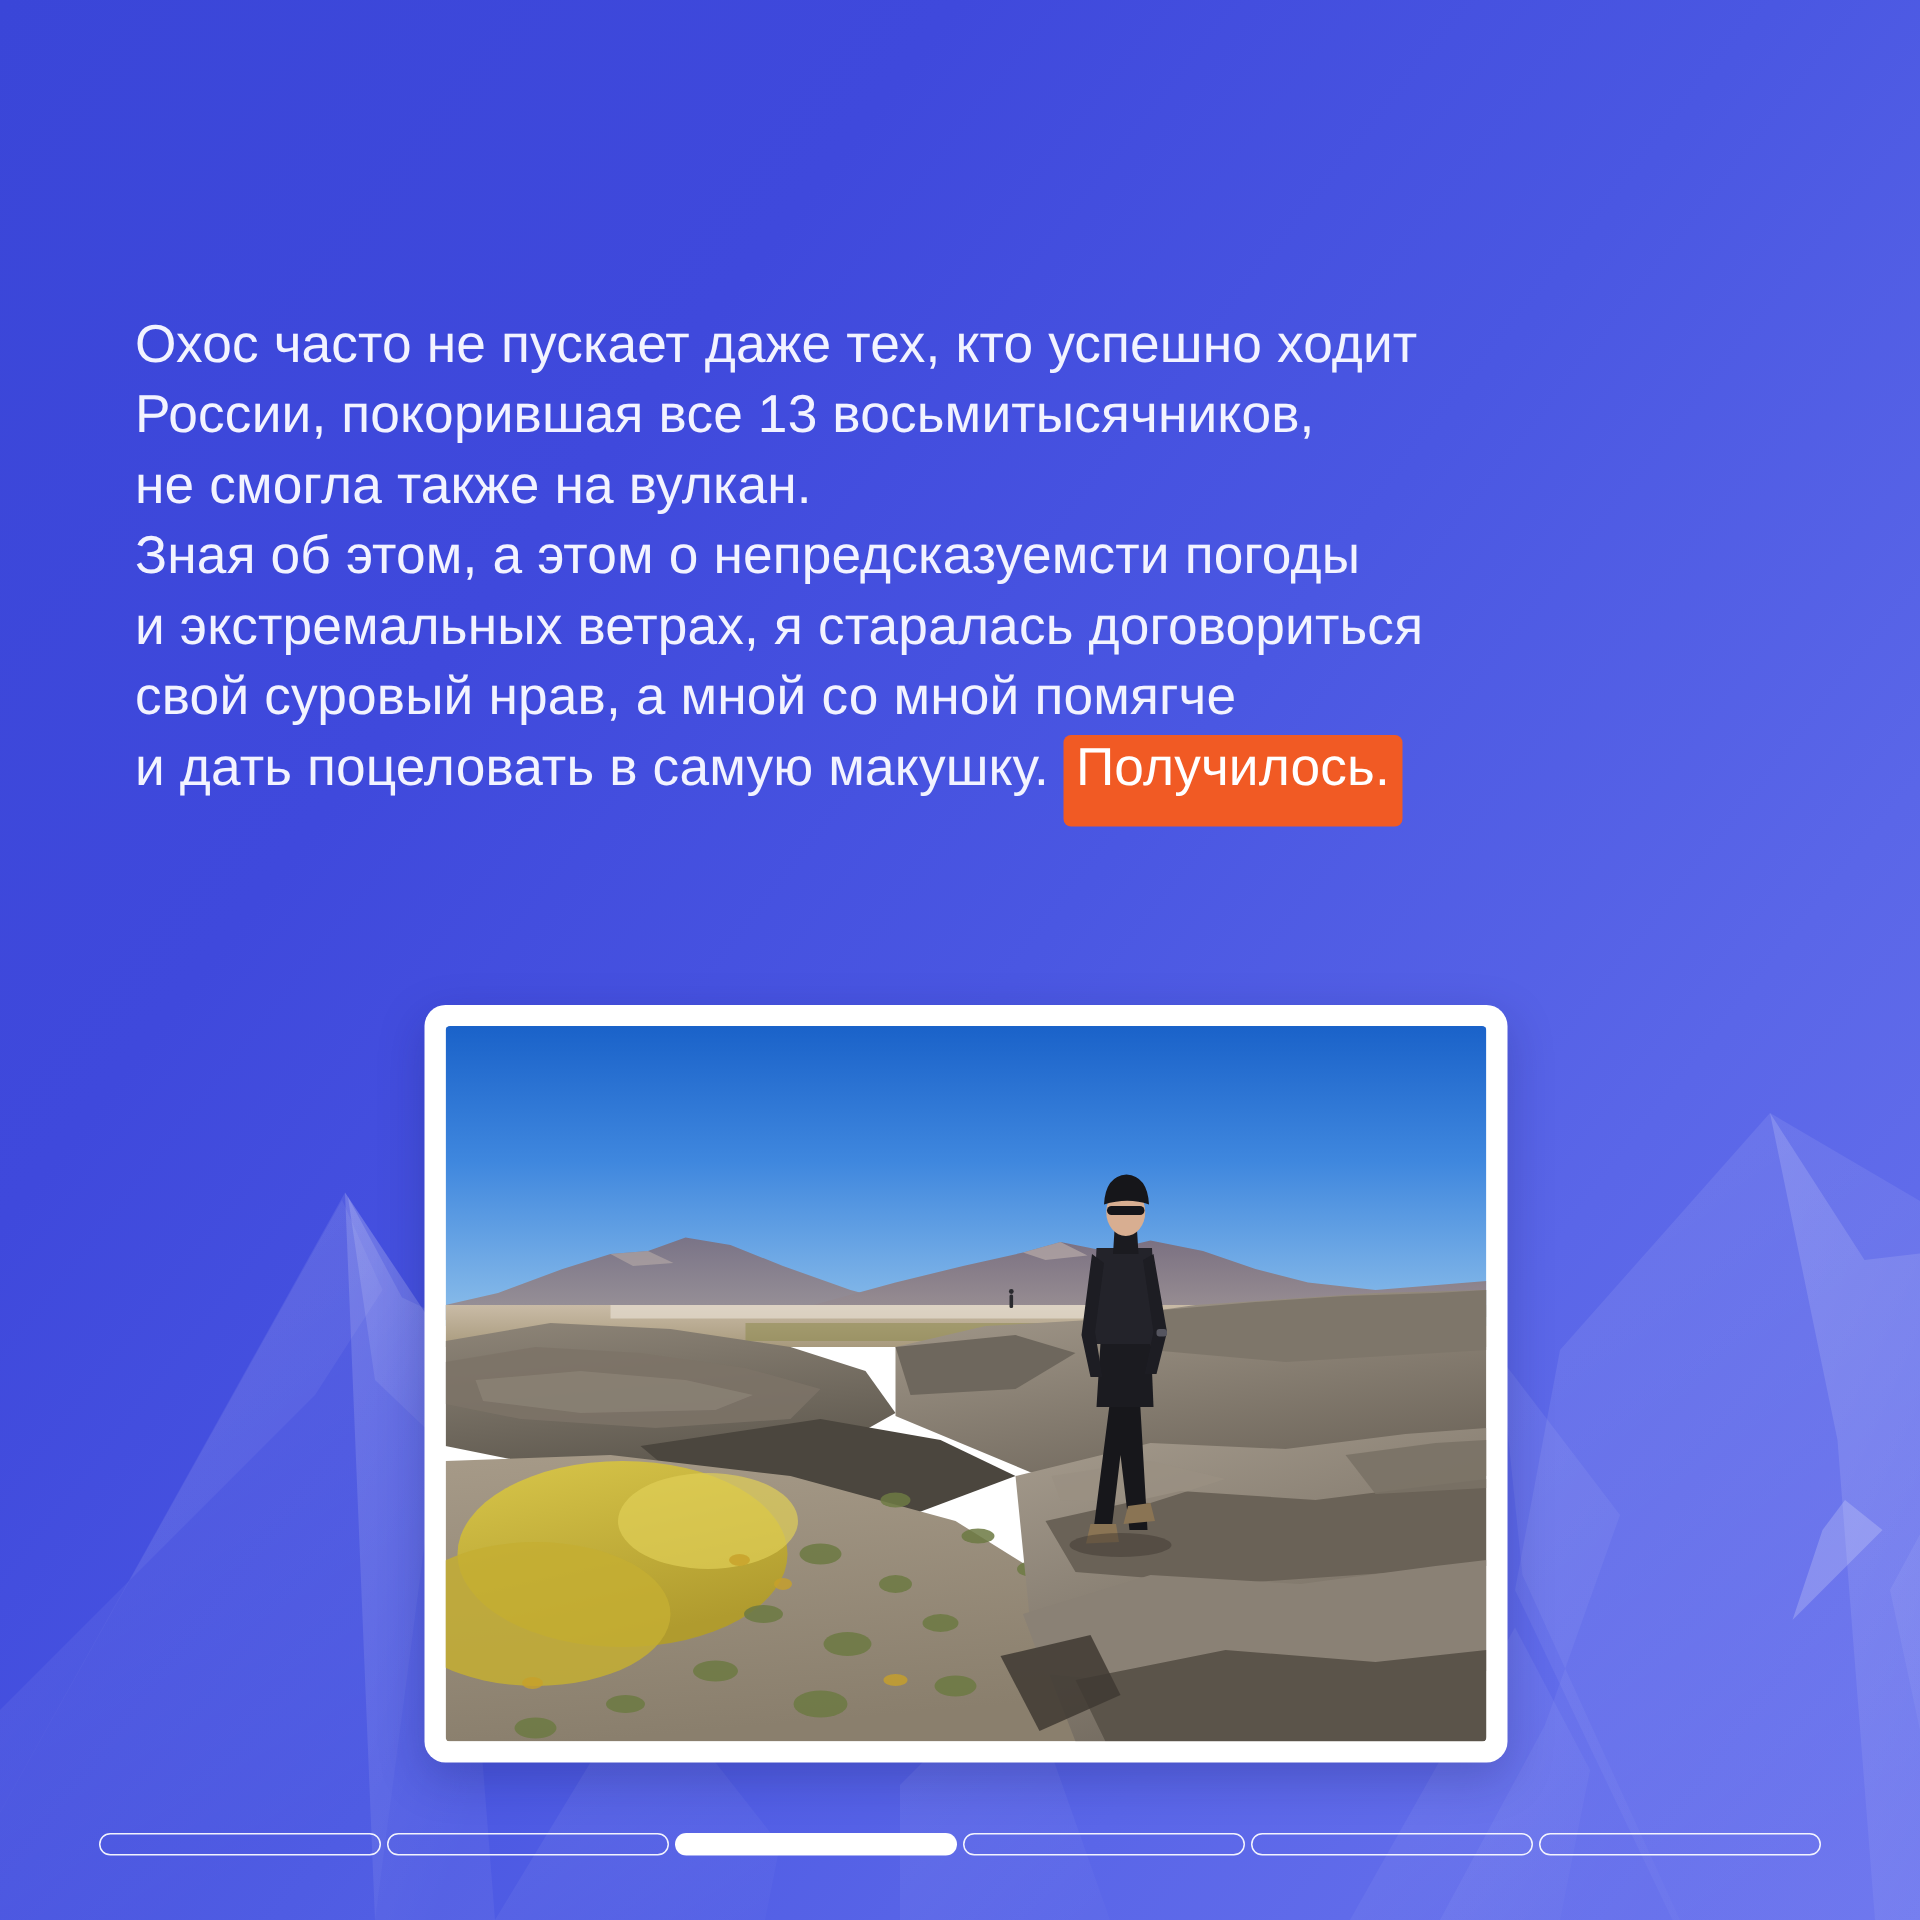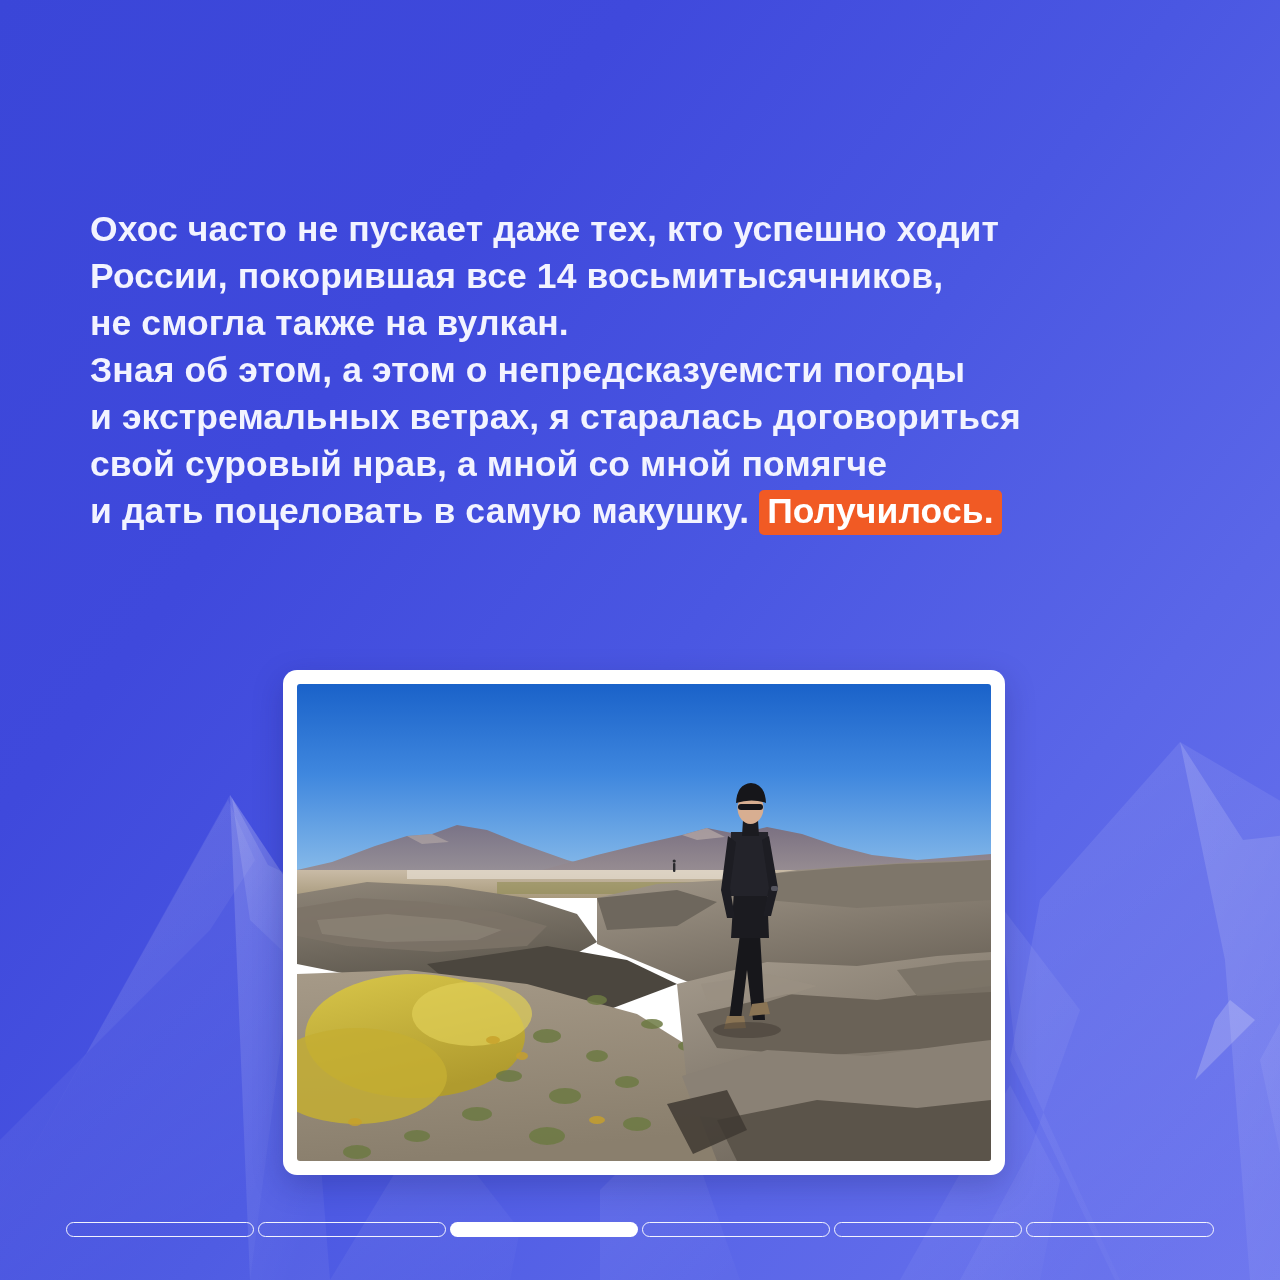--- a/index.html
+++ b/index.html
@@ -74,32 +74,32 @@
   
   .body-copy {
     position: absolute;
     left: 90px;
     top: 206px;
     width: 1170px;
     color: #f2f3ff;
     font-family: "Liberation Sans", sans-serif;
     font-size: 35.5px;
     line-height: 47px;
-    font-weight: 700;
+    font-weight: 400;
     letter-spacing: 0.1px;
   }
   .body-copy p {
     margin: 0;
   }
   .body-copy .ln { display: block; white-space: nowrap; }
   .hl {
     background: #f15a24;
     color: #ffffff;
     border-radius: 5px;
-    padding: 1px 8px 4px 8px;
+    padding: 1px 8px 20px 8px;
     box-decoration-break: clone;
     text-align: right;
     -webkit-box-decoration-break: clone;
   }
 
   
   .photo-card {
     position: absolute;
     left: 283px;
     top: 670px;
@@ -177,21 +177,21 @@
     <polygon points="900,1280 1010,1085 1060,1180 1040,1280" fill="url(#mtC)"></polygon>
 
     <polygon points="330,1280 430,1115 520,1230 510,1280" fill="url(#mtC)"></polygon>
     <polygon points="600,1190 680,1110 740,1280 600,1280" fill="url(#mtC)"></polygon>
   </svg>
 
 
   <div class="body-copy">
     <p>
       <span class="ln">Охос часто не пускает даже тех, кто успешно ходит</span>
-      <span class="ln">России, покорившая все 14 восьмитысячников,</span>
+      <span class="ln">России, покорившая все 13 восьмитысячников,</span>
       <span class="ln">не смогла также на вулкан.</span>
     </p>
     <p>
       <span class="ln">Зная об этом, а этом о непредсказуемсти погоды</span>
       <span class="ln">и экстремальных ветрах, я старалась договориться</span>
       <span class="ln">свой суровый нрав, а мной со мной помягче</span>
       <span class="ln"><span>и дать поцеловать в самую макушку. </span><span class="hl">Получилось.</span></span>
     </p>
   </div>
 

